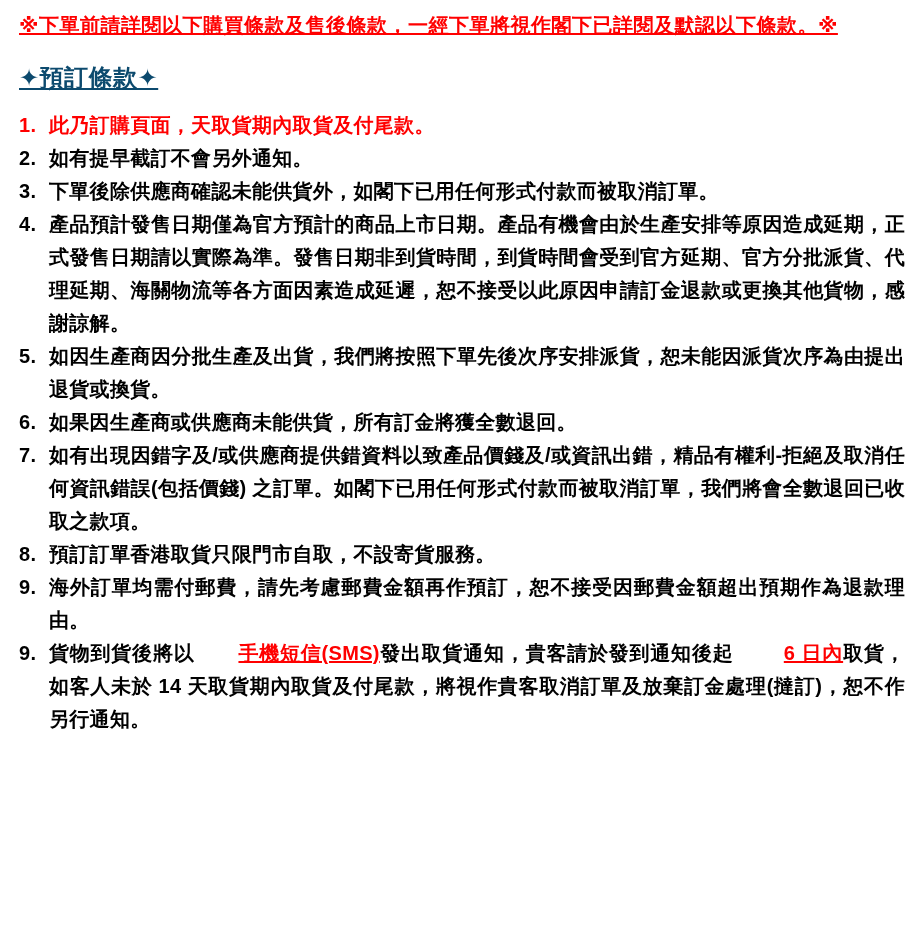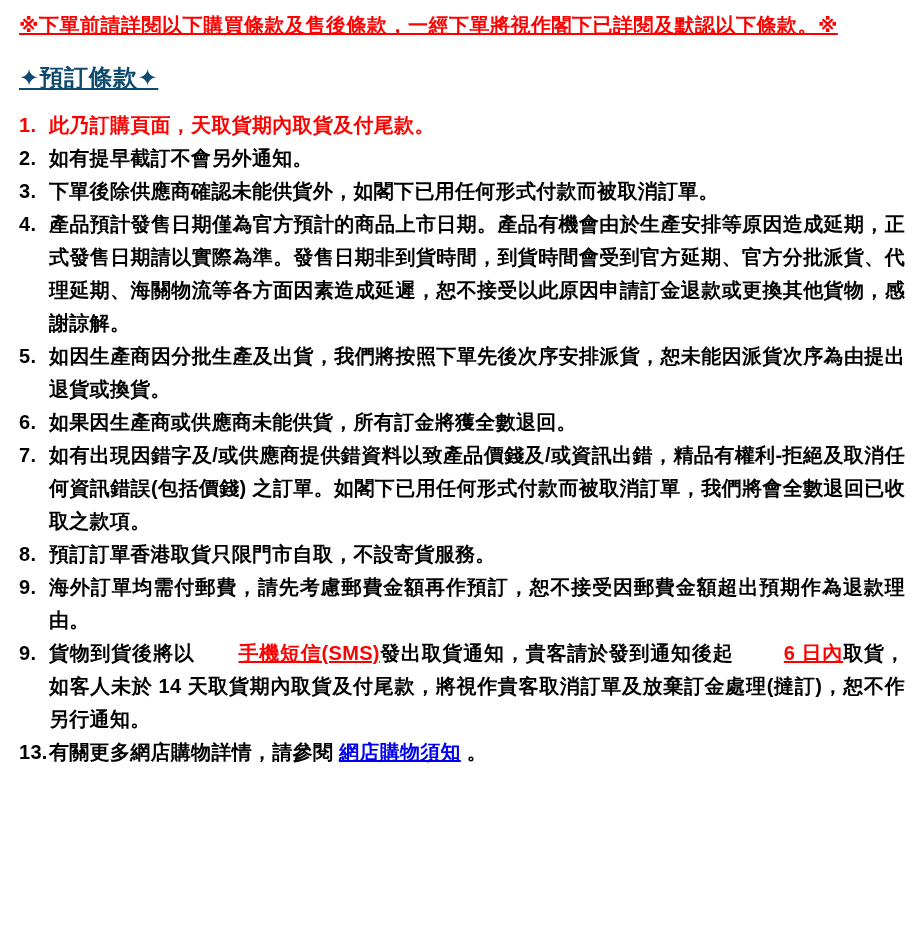--- a/index.html
+++ b/index.html
@@ -106,18 +106,14 @@
         <div class="text"><span>預訂訂單香港取貨只限門市自取，不設寄貨服務。</span></div>
       </div>
       <div class="item">
         <span class="num">9.</span>
         <div class="text"><span>海外訂單均需付郵費，請先考慮郵費金額再作預訂，恕不接受因郵費金額超出預期作為退款理由。</span></div>
       </div>
       <div class="item">
         <span class="num">9.</span>
         <div class="text"><span>貨物到貨後將以</span><span class="red-underline">手機短信(SMS)</span><span>發出取貨通知，貴客請於發到通知後起 </span><span class="red-underline">6 日內</span><span>取貨，如客人未於 14 天取貨期內取貨及付尾款，將視作貴客取消訂單及放棄訂金處理(撻訂)，恕不作另行通知。</span></div>
       </div>
-      <div class="item">
-        <span class="num">13.</span>
-        <div class="text"><span>有關更多網店購物詳情，請參閱 </span><a href="#" class="link">網店購物須知</a><span> 。</span></div>
-      </div>
     </div>
 </div>
 
 </body></html>

